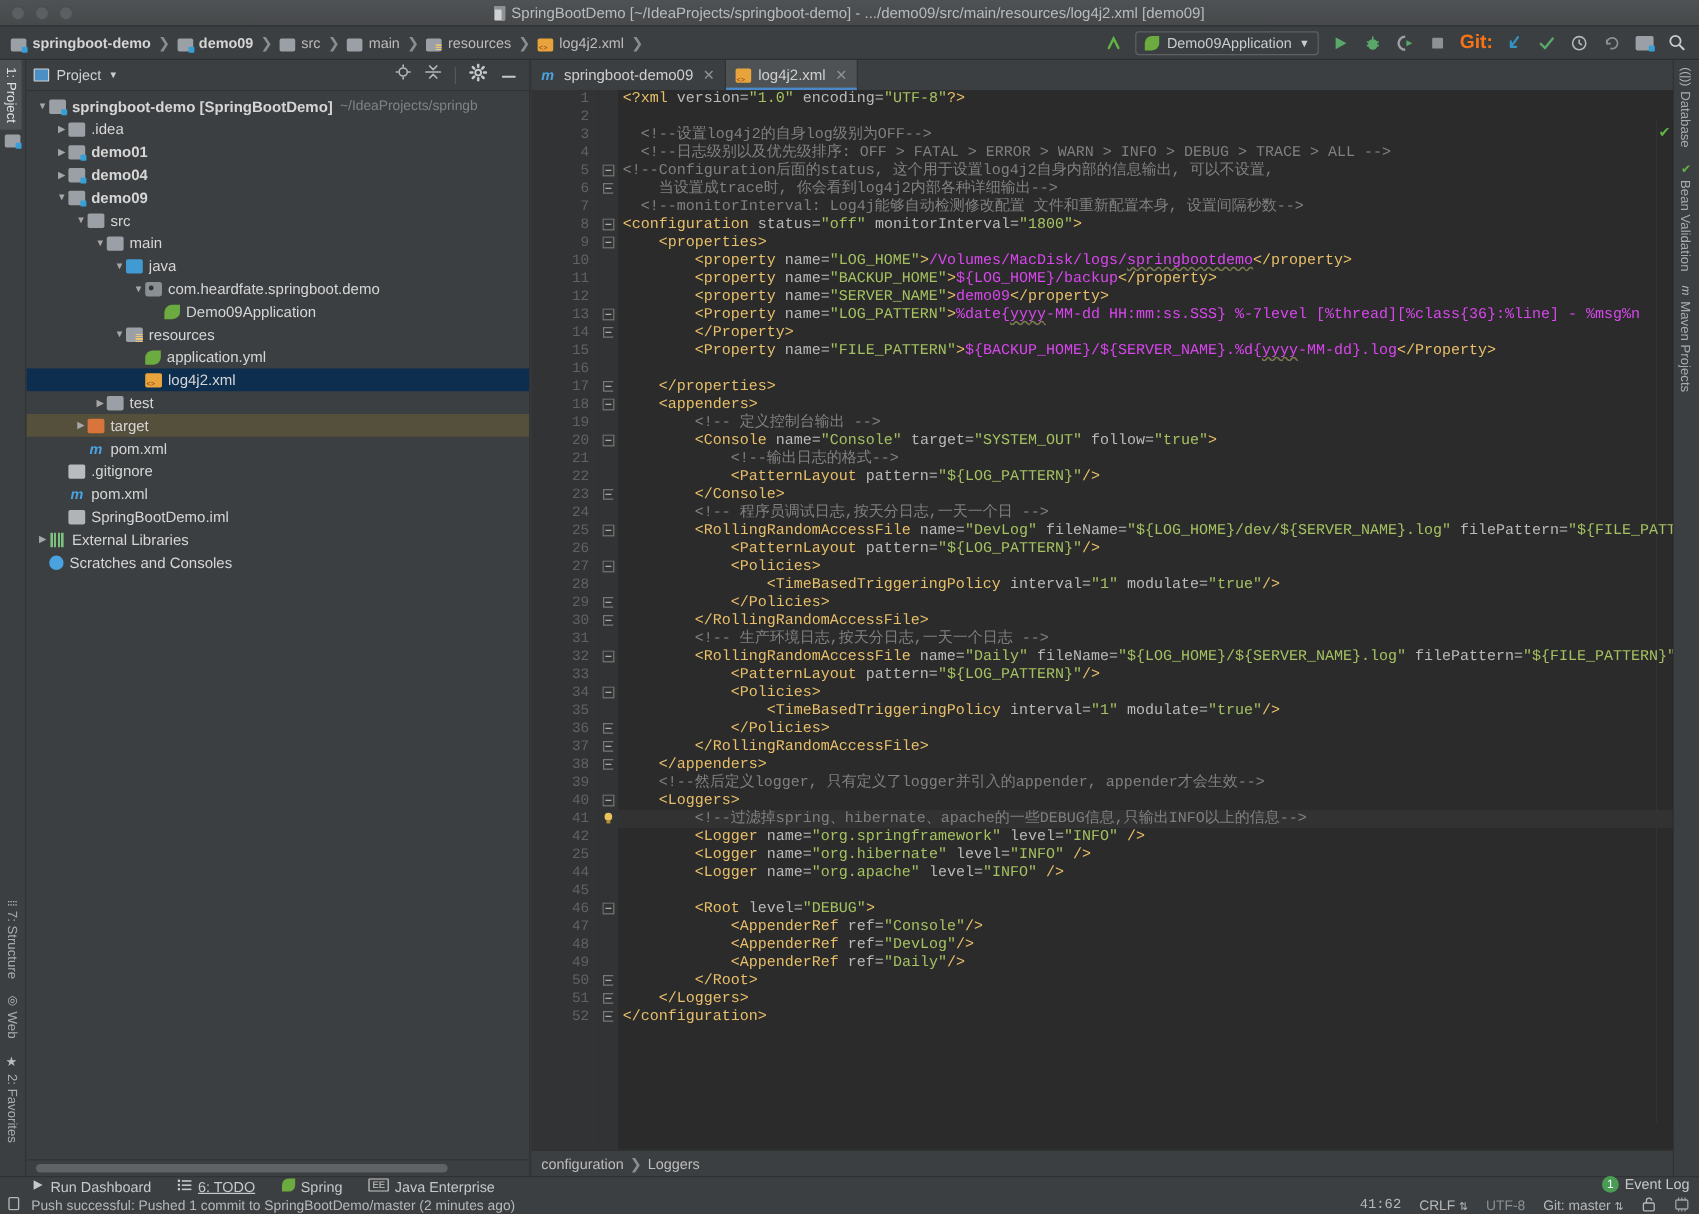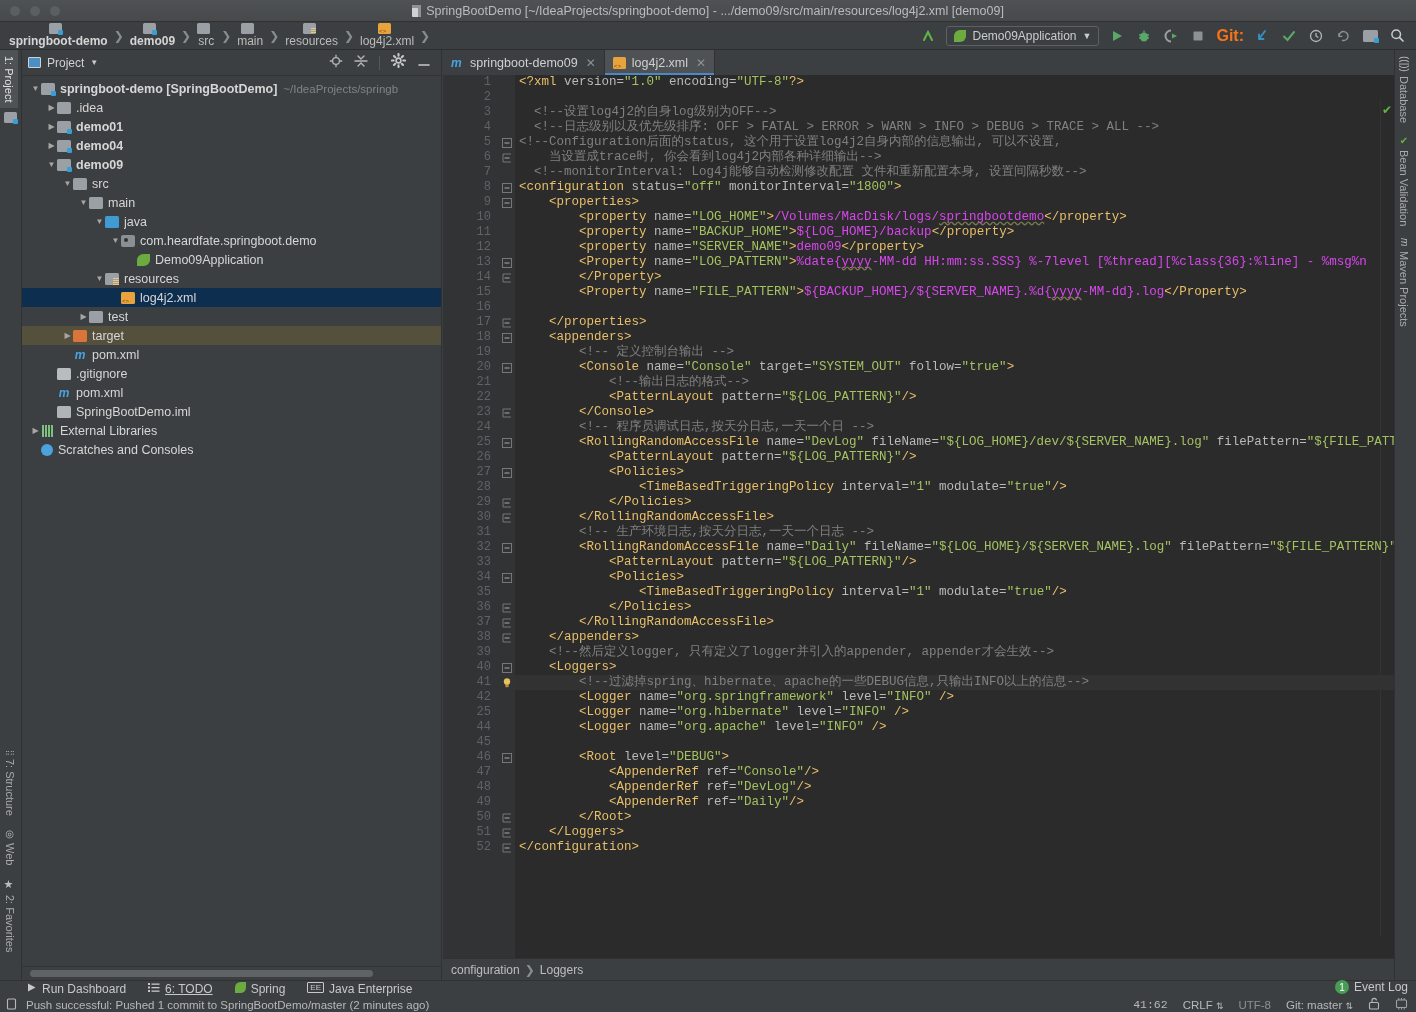--- a/index.html
+++ b/index.html
@@ -28,21 +28,21 @@
     margin-right:5px; background:#cfd1d3; border-radius:1px;
     box-shadow:inset -3px 3px 0 0 #8e9294;
   }
 
   
   .toolbar{
     height:28px; background:#3c3f41; border-bottom:1px solid #2b2d2e;
     display:flex; align-items:center; padding:0 6px; gap:0px;
   }
   .crumb{ display:flex; align-items:center; font-size:12px; color:#bbbbbb; }
-  .crumb .seg{ display:flex; align-items:center; padding:0 3px;flex-direction:column; }
+  .crumb .seg{ display:flex; align-items:flex-end; padding:0 3px; }
   .crumb .seg.bold{ font-weight:bold; color:#d5d5d5; }
   .crumb .sep{ color:#8a8d8f; font-size:12px; padding:0 3px; }
   .fic{ width:13px; height:11px; margin-right:5px; border-radius:1.5px; position:relative; flex:none;}
   .fic.grey{ background:#9aa0a6; }
   .fic.mod::after{ content:''; position:absolute; width:5px;height:5px;background:#389fd6;right:-1px;bottom:-1px;border-radius:1px;}
   .fic.res::after{ content:''; position:absolute; width:5px;height:6px;right:0px;bottom:0px;
      background:repeating-linear-gradient(#f0c674 0 1px,transparent 1px 2px);}
   .fic.xml{ background:#e8a33d; }
   .fic.xml::after{ content:'<>'; position:absolute; font-size:6px; color:#7a3e10; left:1px; bottom:-1px; font-family:"Liberation Mono",monospace;}
   .tb-right{ margin-left:auto; display:flex; align-items:center; gap:9px; padding-right:4px;}
@@ -420,20 +420,25 @@
         </div>
         <div class="row" style="padding-left: 104px;">
           <span class="arrow"></span>
           <span class="i spring"></span>
           <span class="nm">Demo09Application</span>
         </div>
         <div class="row" style="padding-left: 72px;">
           <span class="arrow">▼</span>
           <span class="i folder res"></span>
           <span class="nm">resources</span>
+        </div>
+        <div class="row" style="padding-left: 88px;">
+          <span class="arrow"></span>
+          <span class="i spring"></span>
+          <span class="nm">application.yml</span>
         </div>
         <div class="row sel" style="padding-left: 88px;">
           <span class="arrow"></span>
           <span class="i xmlf"></span>
           <span class="nm">log4j2.xml</span>
         </div>
         <div class="row" style="padding-left: 56px;">
           <span class="arrow">▶</span>
           <span class="i folder"></span>
           <span class="nm">test</span>

